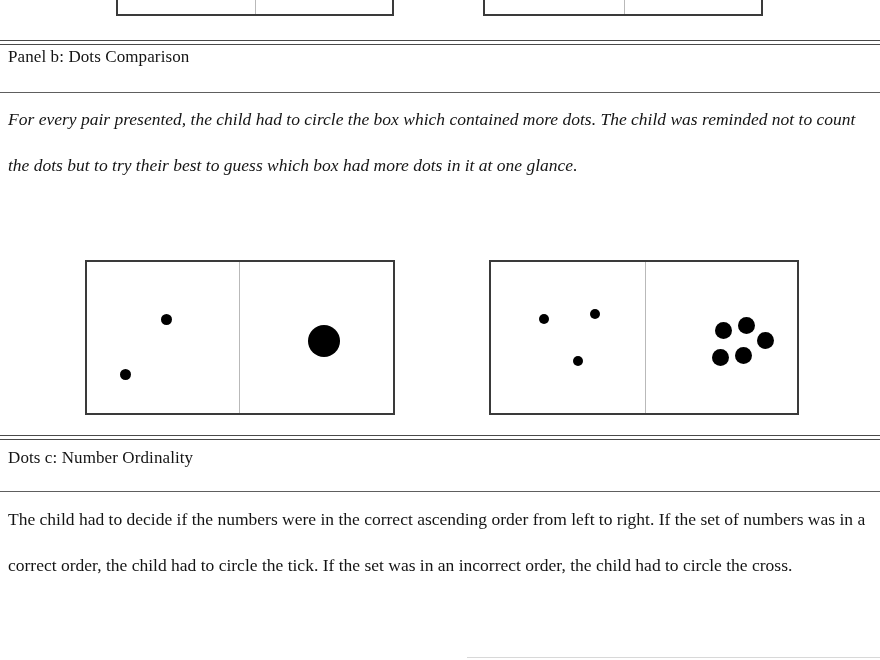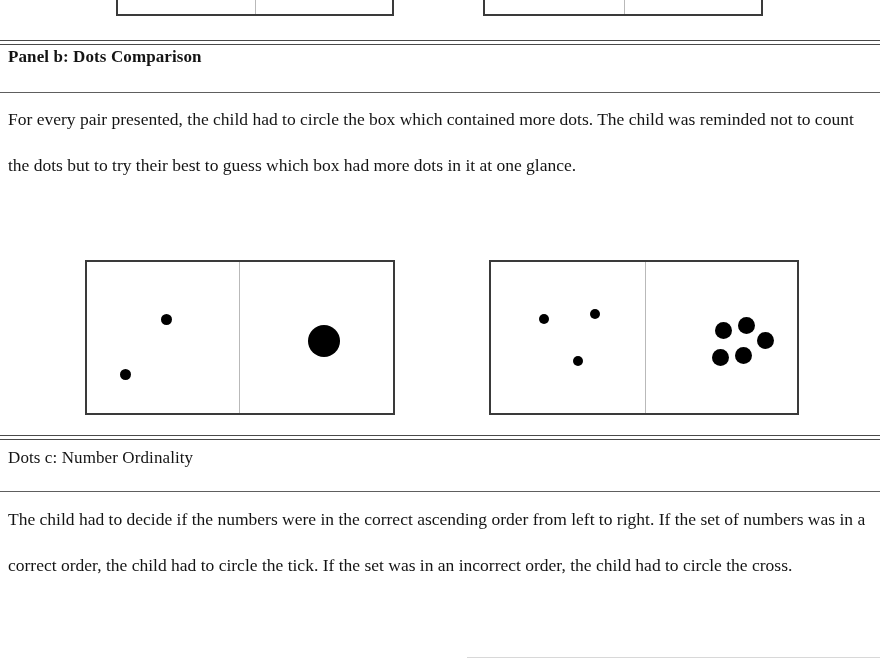--- a/index.html
+++ b/index.html
@@ -100,25 +100,25 @@
 
 <div class="clipped-box" style="left:116px; top:-24px; width:278px; height:40px;">
   <div class="divider" style="left:137px;"></div>
 </div>
 <div class="clipped-box" style="left:483px; top:-24px; width:280px; height:40px;">
   <div class="divider" style="left:139px;"></div>
 </div>
 
 <div class="hrule double" style="top:40px;"></div>
 
-<div class="panel-heading" style="top:47px;font-weight:bold;">Panel b: Dots Comparison</div>
+<div class="panel-heading" style="top:47px;">Panel b: Dots Comparison</div>
 
 <div class="hrule" style="top:92px;"></div>
 
-<div class="body-text" style="top:96px;">For every pair presented, the child had to circle the box which contained more dots. The child was reminded not to count the dots but to try their best to guess which box had more dots in it at one glance.</div>
+<div class="body-text" style="top:96px;font-style:italic;">For every pair presented, the child had to circle the box which contained more dots. The child was reminded not to count the dots but to try their best to guess which box had more dots in it at one glance.</div>
 
 <div class="dotbox" style="left:85px; top:260px; width:310px; height:155px;">
   <div class="divider" style="left:152px;"></div>
   <div class="dot" style="left:73.5px;  top:51.5px; width:11px; height:11px;"></div>
   <div class="dot" style="left:32.5px;  top:106.5px; width:11px; height:11px;"></div>
   <div class="dot" style="left:221px;   top:63px;   width:32px; height:32px;"></div>
 </div>
 
 <div class="dotbox" style="left:489px; top:260px; width:310px; height:155px;">
   <div class="divider" style="left:154px;"></div>

